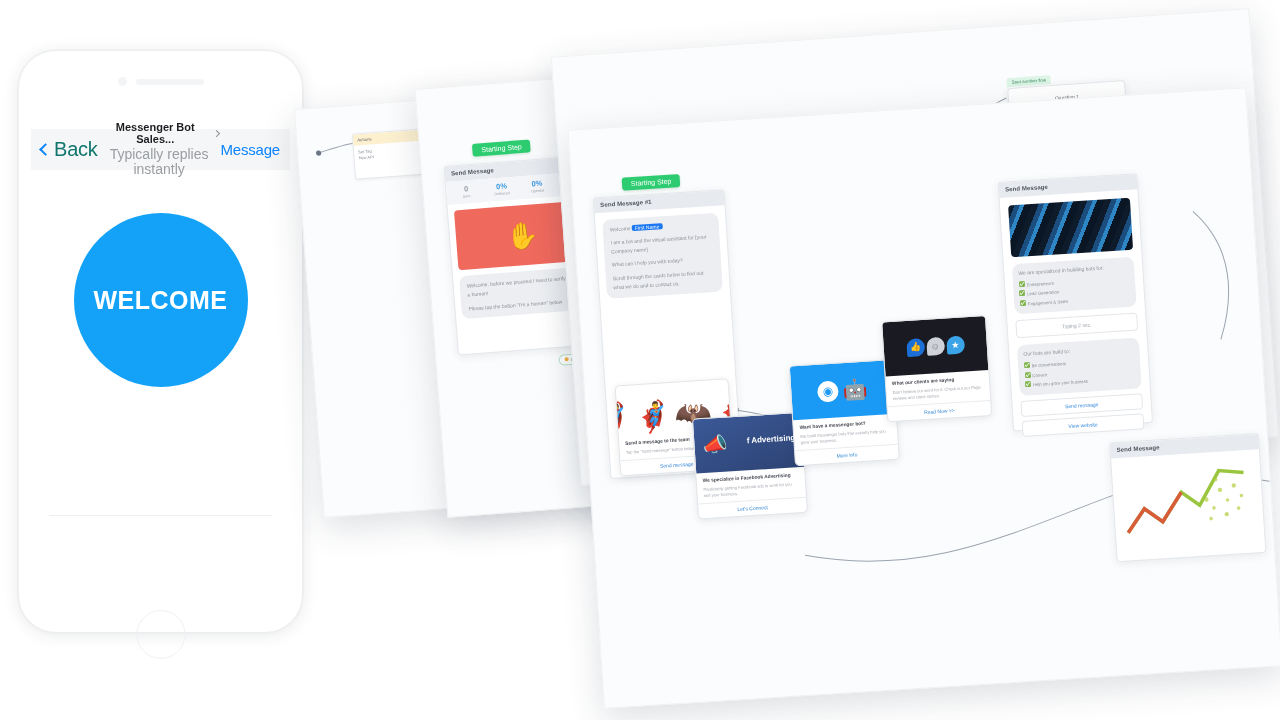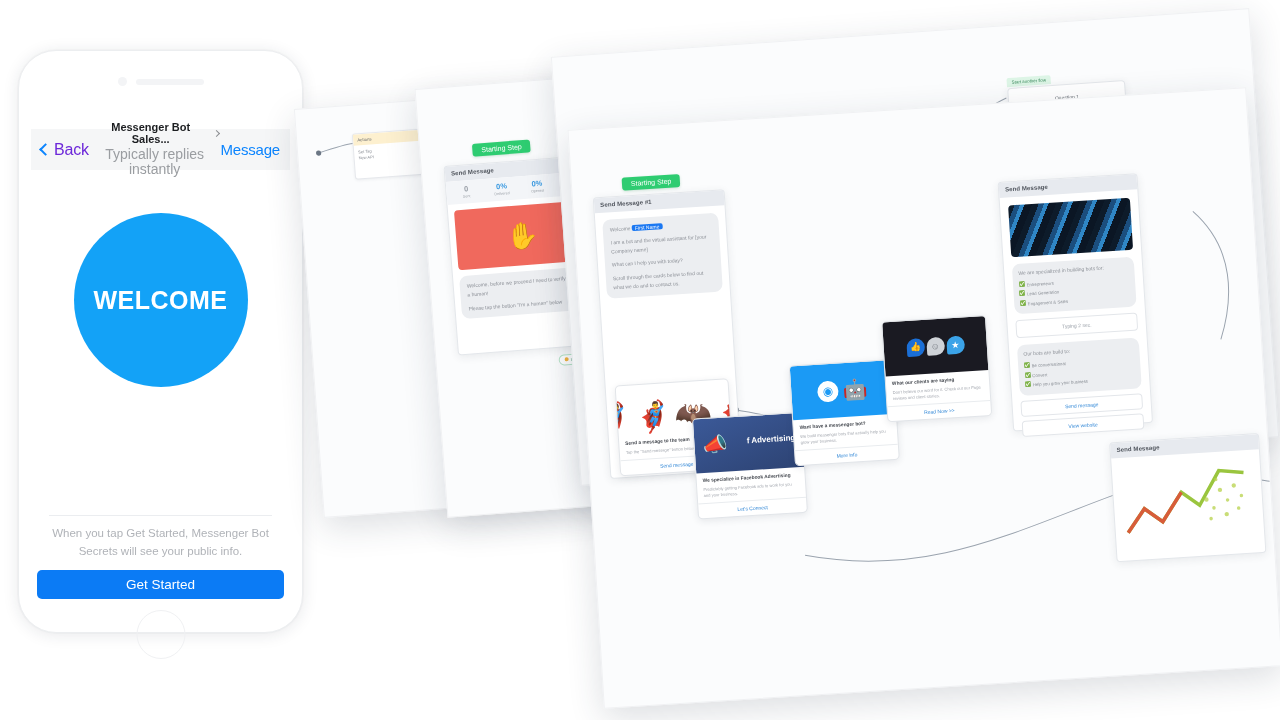--- a/index.html
+++ b/index.html
@@ -31,21 +31,21 @@
   .phone-nav {
     position: absolute; left: 12px; right: 12px; top: 78px;
     height: 41px; background: #f5f6f7;
     display: flex; align-items: center; padding: 0 10px;
   }
   .nav-back { display: flex; align-items: center; gap: 3px; color: #0b84fe; cursor: pointer; }
   .nav-back-chev {
     width: 9px; height: 9px; border-left: 2.4px solid #0b84fe; border-bottom: 2.4px solid #0b84fe;
     transform: rotate(45deg); margin-right: 1px;
   }
-  .nav-back-label { font-size: 16px; color: #6d28d9; letter-spacing: -.2px; }
+  .nav-back-label { font-size: 20px; color: #0f766e; letter-spacing: -.2px; }
   .nav-center { flex: 1; text-align: center; line-height: 1.12; padding: 0 2px; }
   .nav-title-row { display: flex; align-items: center; justify-content: center; gap: 3px; }
   .nav-title { font-size: 11px; font-weight: bold; color: #1c1e21; }
   .nav-title-chev {
     width: 5px; height: 5px; border-top: 1.5px solid #8a8d91; border-right: 1.5px solid #8a8d91;
     transform: rotate(45deg);
   }
   .nav-sub { font-size: 14px; color: #9a9da1; margin-top: 1px; }
   .nav-manage { font-size: 15px; color: #0b84fe; cursor: pointer; letter-spacing: -.2px; }
 
@@ -222,22 +222,20 @@
     </div>
 
     <div class="welcome-wrap">
       <div class="bubble-tail"></div>
       <div class="bubble">
         <span class="bubble-text">WELCOME</span>
       </div>
     </div>
 
     <div class="phone-divider"></div>
-    <div class="phone-note">When you tap Get Started, Messenger Bot Secrets will see your public info.</div>
-    <button class="get-started">Get Started</button>
     <div class="home-btn"></div>
   </div>
 
   <div class="boards">
 
     <div class="board board-1">
       <svg class="conn" viewBox="0 0 640 410">
         <path d="M20 45 C40 40,48 38,55 38" stroke="#9aa3ae" fill="none" stroke-width="1"></path>
         <path d="M148 70 C180 82,190 48,228 42" stroke="#9aa3ae" fill="none" stroke-width="1"></path>
         <path d="M345 62 C370 74,382 42,420 36" stroke="#9aa3ae" fill="none" stroke-width="1"></path>

